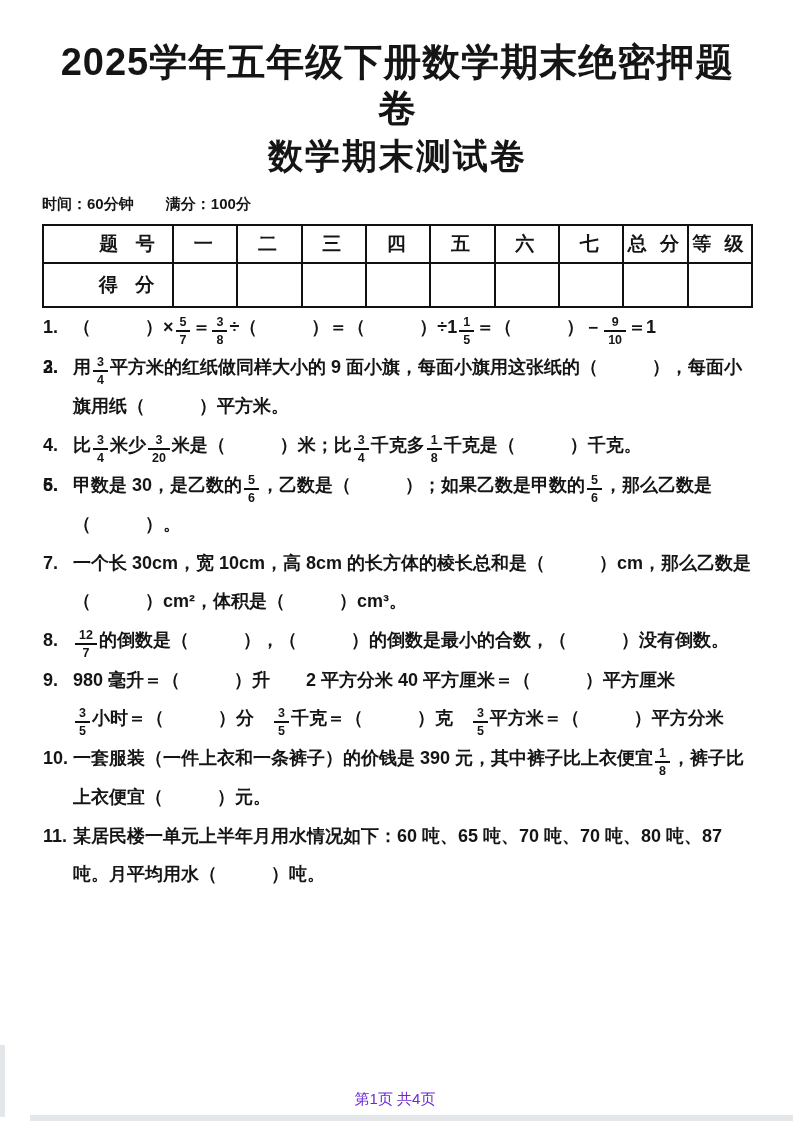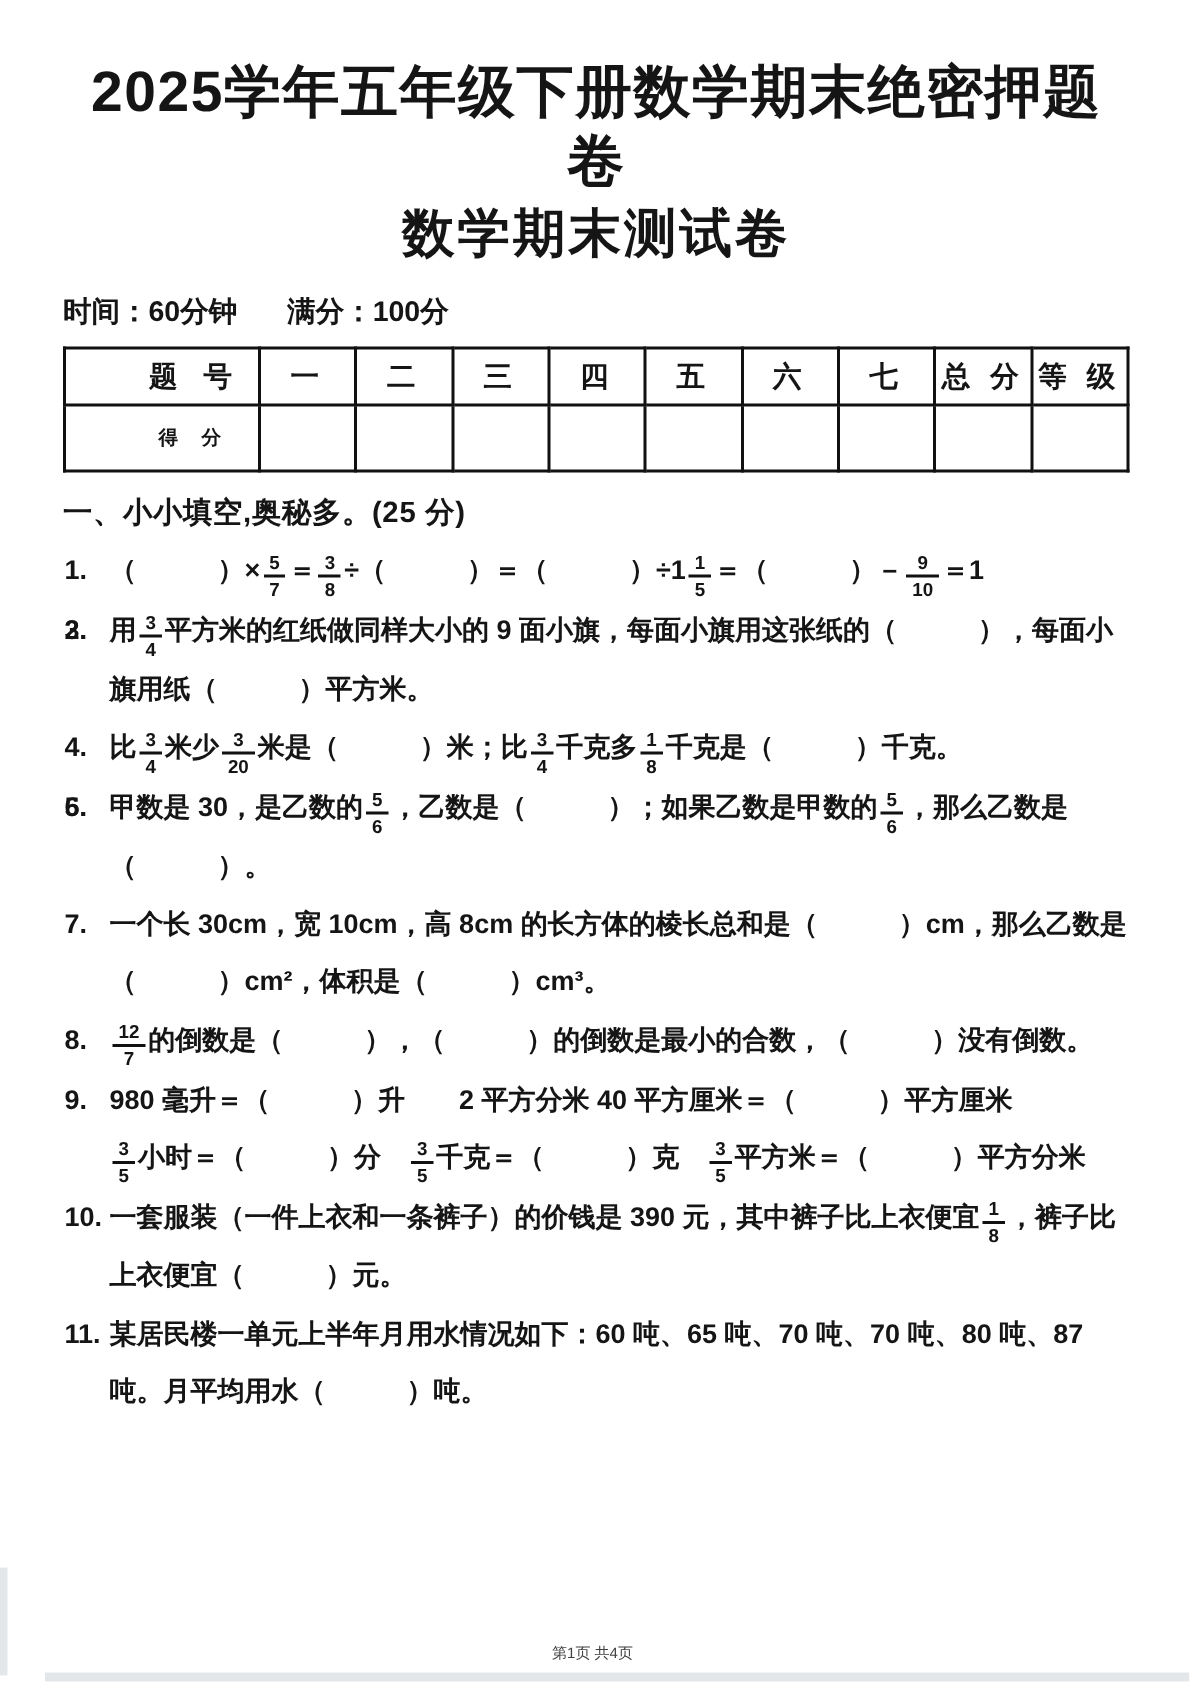--- a/index.html
+++ b/index.html
@@ -6,40 +6,40 @@
   body{font-family:"Liberation Sans","DejaVu Sans",sans-serif;color:#151515;position:relative;}
   .page{padding:26px 40px 0 42px;box-sizing:border-box;width:793px;height:1122px;position:relative;}
 
   .title{font-size:38px;font-weight:900;text-align:center;margin:14px 0 0;line-height:1.2;letter-spacing:1px;}
   .subtitle{font-size:35px;font-weight:900;text-align:center;margin:4px 0 0;line-height:1.2;letter-spacing:2px;}
 
   .student-row{text-align:center;font-size:20px;margin-top:18px;color:#222;}
   .sfield{margin:0 14px;white-space:nowrap;}
   .blank{display:inline-block;width:62px;height:15px;border-bottom:2px solid #2c2c2c;margin-left:3px;}
 
-  .time-row{font-size:19px;font-weight:700;margin-top:18px;}
+  .time-row{font-size:15px;font-weight:700;margin-top:18px;}
   .time-row span{margin-right:28px;}
 
   table.score{width:100%;border-collapse:collapse;margin-top:10px;table-layout:fixed;}
   table.score th,table.score td{border:2.5px solid #111;text-align:center;}
   table.score th{font-size:19px;font-weight:800;padding:5px 0;letter-spacing:4px;}
   table.score th.first,table.score td.rowlabel{width:84px;letter-spacing:6px;padding-left:44px;}
-  table.score td{height:40px;font-size:13px;font-weight:800;}
+  table.score td{height:40px;font-size:19px;font-weight:800;}
 
   .section-heading{font-size:19.5px;font-weight:900;margin:13px 0 6px;letter-spacing:0.5px;}
 
   .question{position:relative;padding-left:31px;font-size:18px;font-weight:700;line-height:38px;margin:0 0 1px;max-width:700px;}
   .qnum{position:absolute;left:1px;top:0;font-weight:800;}
   .qtext i{font-family:"Liberation Serif","DejaVu Serif",serif;font-style:italic;font-weight:700;padding:0 1px;}
 
   .frac{display:inline-block;text-align:center;font-size:12.5px;line-height:1.12;vertical-align:-11px;font-weight:800;margin:0 2px;}
   .frac .num{display:block;border-bottom:2px solid #111;padding:0 4px 1px;}
   .frac .den{display:block;padding:1px 4px 0;}
 
-  .footer{position:absolute;left:0;right:3px;bottom:13px;text-align:center;font-size:10px;font-weight:400;color:#404040;}
+  .footer{position:absolute;left:0;right:3px;bottom:13px;text-align:center;font-size:15px;font-weight:400;color:#6d28d9;}
 
   .edge-b{position:absolute;left:30px;right:0;bottom:1px;height:6px;background:#e4e7e9;}
   .edge-l{position:absolute;left:0;bottom:5px;width:5px;height:72px;background:#e4e7e9;}
 </style>
 </head>
 <body>
 
 <div class="page">
   <h1 class="title">2025学年五年级下册数学期末绝密押题卷</h1>
   <h2 class="subtitle">数学期末测试卷</h2>
@@ -72,21 +72,20 @@
           <td></td>
           <td></td>
           <td></td>
           <td></td>
           <td></td>
           <td></td>
         </tr>
     </tbody>
   </table>
 
-  <div class="section-heading">一、小小填空,奥秘多。(25 分)</div>
 
   <div id="questions">
       <div class="question"><span class="qnum">1.</span><span class="qtext">（　　　）×<span class="frac"><span class="num">5</span><span class="den">7</span></span>＝<span class="frac"><span class="num">3</span><span class="den">8</span></span>÷（　　　）＝（　　　）÷1<span class="frac"><span class="num">1</span><span class="den">5</span></span>＝（　　　）－<span class="frac"><span class="num">9</span><span class="den">10</span></span>＝1</span></div>
       <div class="question"><span class="qnum">2.</span></div>
       <div class="question"><span class="qnum">3.</span><span class="qtext">用<span class="frac"><span class="num">3</span><span class="den">4</span></span>平方米的红纸做同样大小的 9 面小旗，每面小旗用这张纸的（　　　），每面小旗用纸（　　　）平方米。</span></div>
       <div class="question"><span class="qnum">4.</span><span class="qtext">比<span class="frac"><span class="num">3</span><span class="den">4</span></span>米少<span class="frac"><span class="num">3</span><span class="den">20</span></span>米是（　　　）米；比<span class="frac"><span class="num">3</span><span class="den">4</span></span>千克多<span class="frac"><span class="num">1</span><span class="den">8</span></span>千克是（　　　）千克。</span></div>
       <div class="question"><span class="qnum">5.</span></div>
       <div class="question"><span class="qnum">6.</span><span class="qtext">甲数是 30，是乙数的<span class="frac"><span class="num">5</span><span class="den">6</span></span>，乙数是（　　　）；如果乙数是甲数的<span class="frac"><span class="num">5</span><span class="den">6</span></span>，那么乙数是（　　　）。</span></div>
       <div class="question"><span class="qnum">7.</span><span class="qtext">一个长 30cm，宽 10cm，高 8cm 的长方体的棱长总和是（　　　）cm，那么乙数是（　　　）cm²，体积是（　　　）cm³。</span></div>
       <div class="question"><span class="qnum">8.</span><span class="qtext"><span class="frac"><span class="num">12</span><span class="den">7</span></span>的倒数是（　　　），（　　　）的倒数是最小的合数，（　　　）没有倒数。</span></div>

